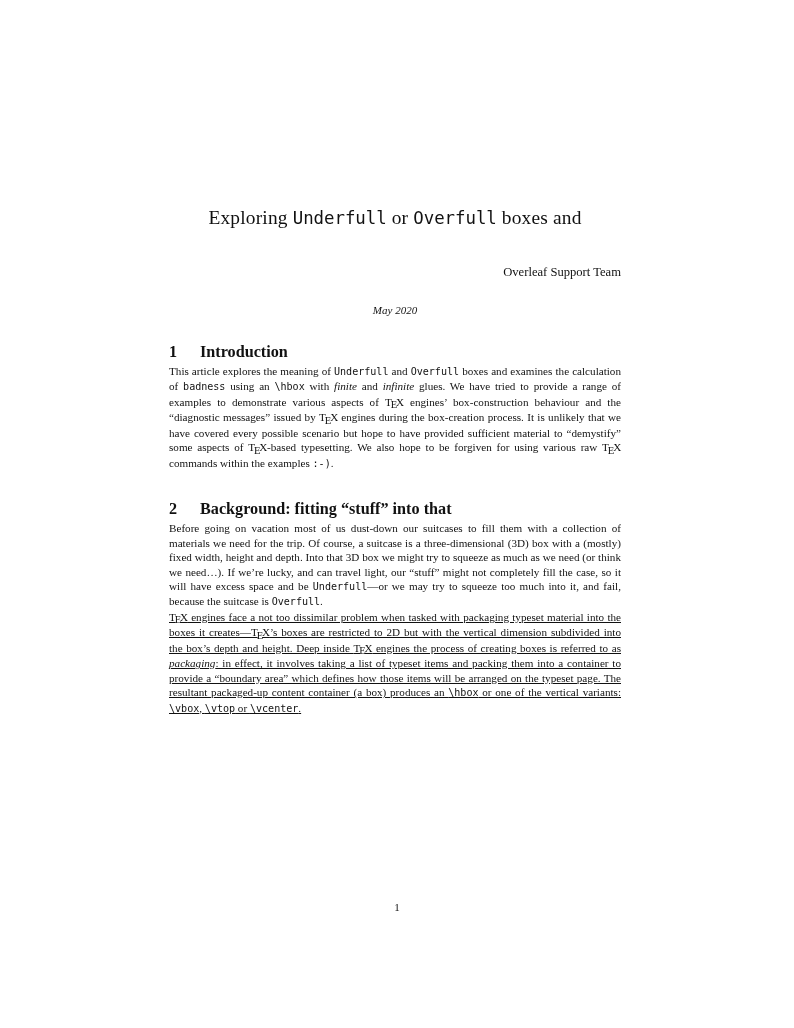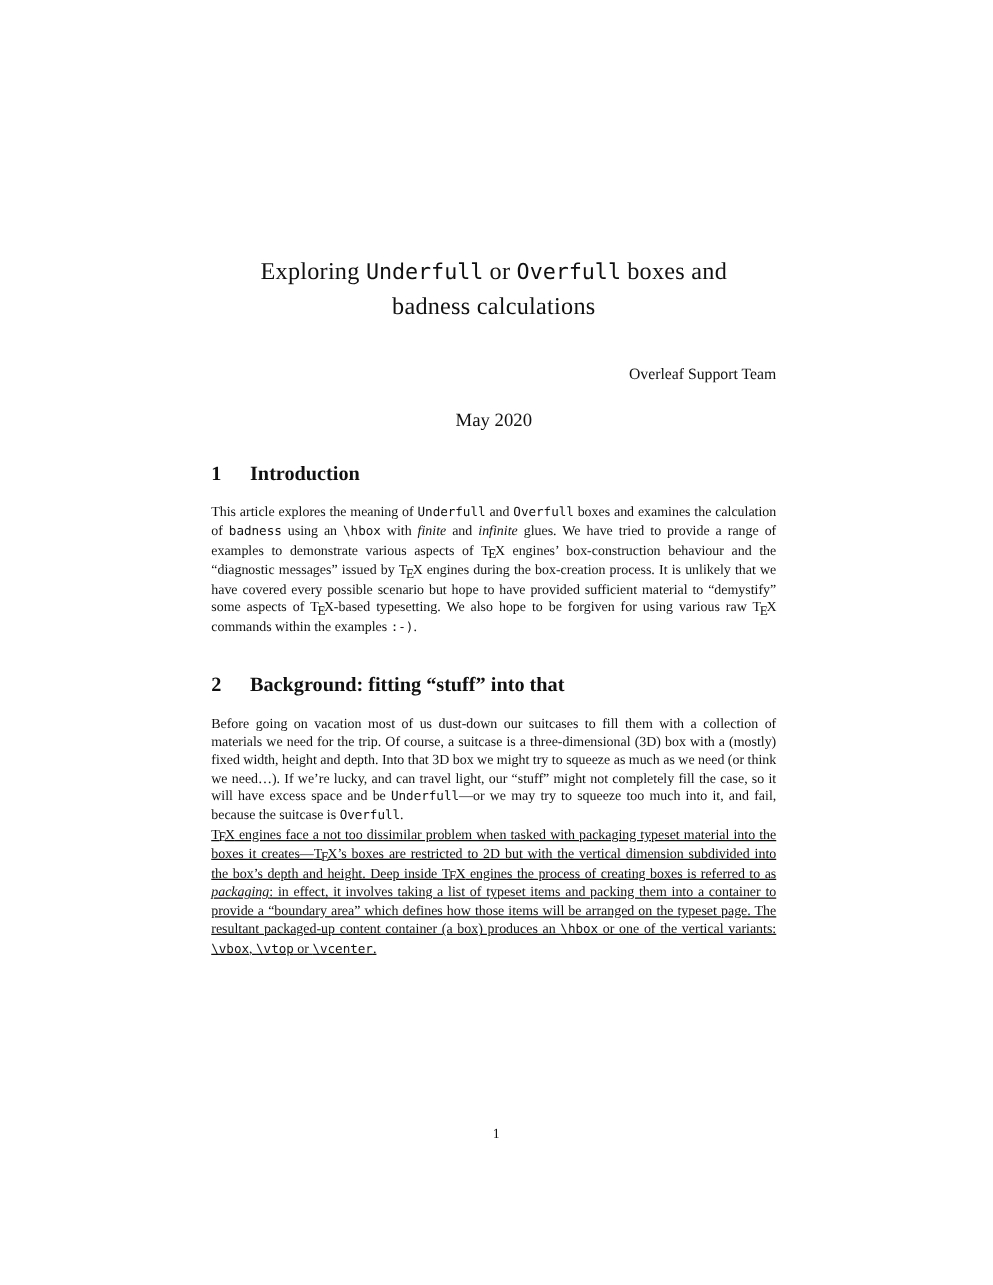--- a/index.html
+++ b/index.html
@@ -50,24 +50,25 @@
     font-size: 17.4px;
   }
   .doc-author {
     font-size: 12.6px;
     margin: 0;
     padding-top: 32px;
     line-height: 16px;
     text-align: right;
   }
   .doc-date {
-    font-size: 15px;
+    font-size: 11px;
     margin: 0;
     padding-top: 22px;
     line-height: 16px;
+    font-style: italic;
   }
 
   
   .note {
     margin-top: 29px;
     font-size: 11.1px;
     line-height: 14.6px;
     font-weight: bold;
     text-align: justify;
     text-align-last: left;
@@ -93,21 +94,21 @@
 
   
   .para {
     font-size: 11.15px;
     line-height: 14.45px;
     margin: 0;
     text-align: justify;
     text-align-last: left;
     hyphens: none;
   }
-  .para.first { margin-top: 14px; }
+  .para.first { margin-top: 2px; }
   .para.gap   { margin-top: 0; text-decoration: underline; }
 
   .mono {
     font-family: "DejaVu Sans Mono", "Liberation Mono", monospace;
     font-size: 0.905em;
     letter-spacing: -0.002em;
   }
   .ital { font-style: italic; }
 
   
@@ -134,21 +135,21 @@
     line-height: 14px;
   }
 </style>
 </head>
 <body>
 
 <div class="page">
   <div class="content">
 
     <div class="title-block">
-      <h1 class="doc-title"><span>Exploring </span><span class="mono">Underfull</span><span> or </span><span class="mono">Overfull</span><span> boxes and</span><br><span>badness calculations</span></h1>
+      <h1 class="doc-title"><span>Exploring </span><span class="mono">Underfull</span><span> or </span><span class="mono">Overfull</span><span> boxes and</span><br></h1>
       <p class="doc-author">Overleaf Support Team</p>
       <p class="doc-date">May 2020</p>
     </div>
 
 
     <h2 class="section-head sec1">
       <span class="num">1</span>
       <span class="ttl">Introduction</span>
     </h2>
 

